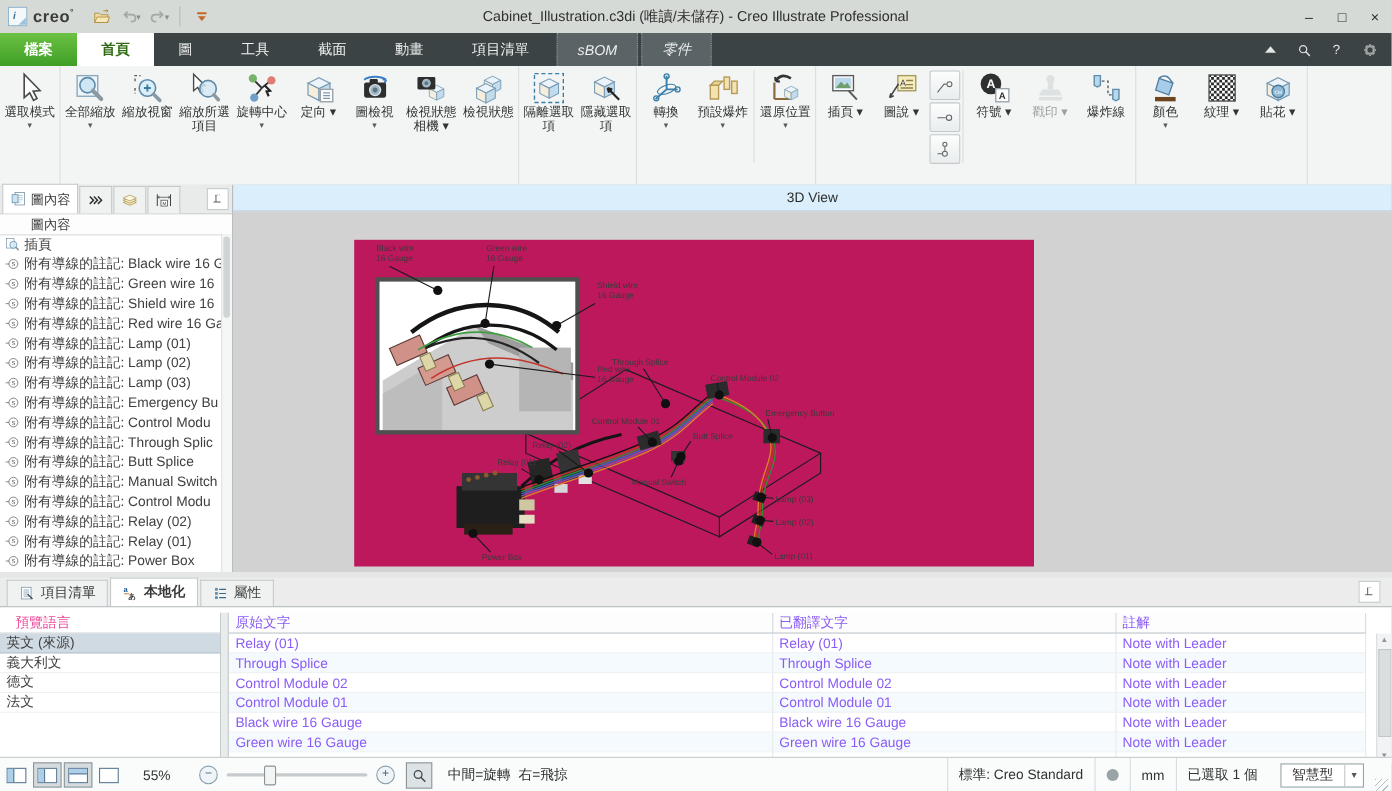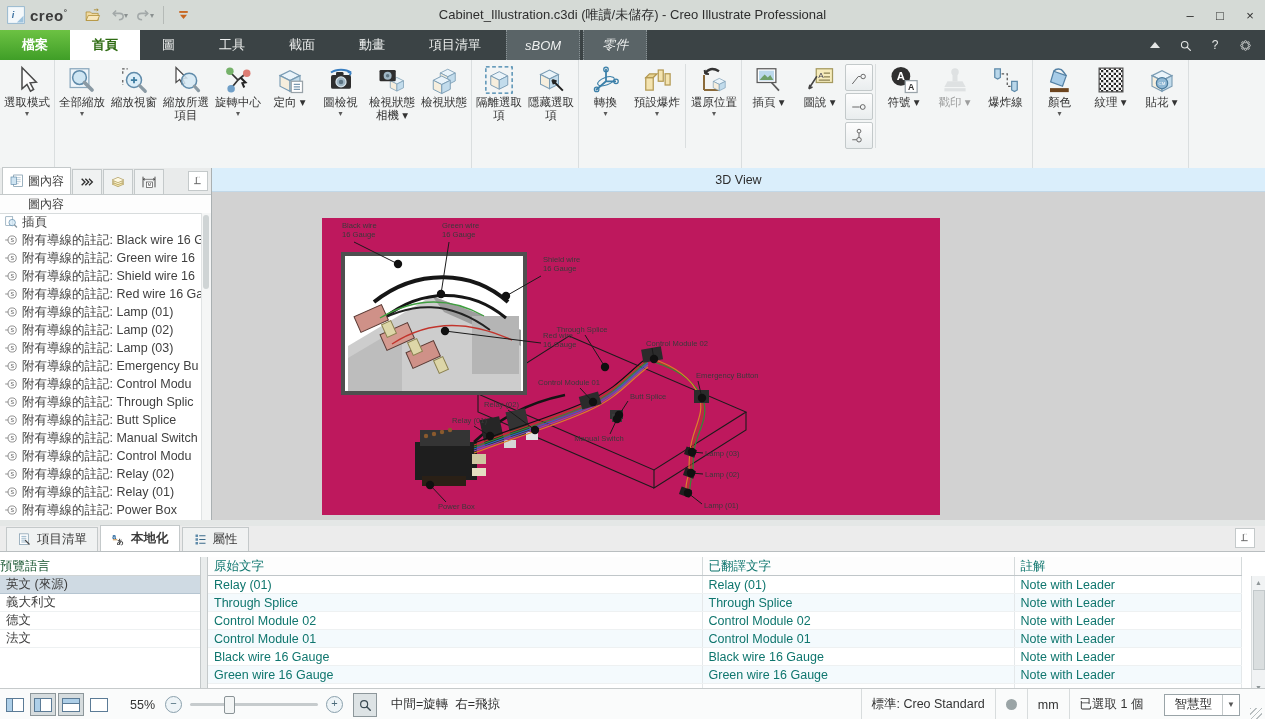--- a/index.html
+++ b/index.html
@@ -80,43 +80,43 @@
   .btabs{height:25px;background:#ececec;display:flex;align-items:flex-end;border-bottom:1px solid #b9bec0;padding-left:6px;position:relative;}
   .btab{height:23px;display:flex;align-items:center;gap:5px;padding:0 10px;font-size:12.5px;color:#3a3a3a;
     border:1px solid #c4c9ca;border-bottom:none;background:#f0f2f2;margin-right:2px;}
   .btab.active{background:#fff;height:25px;font-weight:bold;}
   .btab svg{width:15px;height:15px;}
   .bcorner{position:absolute;right:10px;top:2px;width:18px;height:18px;border:1px solid #c4c9ca;background:#fff;
     display:flex;align-items:center;justify-content:center;}
   .bcorner svg{width:13px;height:13px;}
   .bcontent{position:absolute;top:31px;bottom:0;left:0;right:0;display:flex;}
   .langpanel{width:200px;border-right:1px solid #c4c9ca;flex:none;}
-  .langheader{height:18px;border-bottom:1px solid #d0d5d6;display:flex;align-items:center;padding-left:0;font-size:12.5px;color:#14532d;}
+  .langheader{height:18px;border-bottom:1px solid #d0d5d6;display:flex;align-items:center;padding-left:14px;font-size:12.5px;color:#ec4899;}
   .langrow{height:17px;display:flex;align-items:center;padding-left:6px;font-size:12.5px;color:#3f3f3f;border-bottom:1px solid #eef1f2;}
   .langrow.sel{background:#cfdae3;border-bottom:1px solid #b6c5d1;}
   .gap{width:6px;background:#e9ecec;border-right:1px solid #c4c9ca;flex:none;}
   .tblwrap{flex:1;position:relative;overflow:hidden;}
-  table.loc{border-collapse:collapse;table-layout:fixed;width:1033px;font-size:12.5px;color:#0f766e;}
+  table.loc{border-collapse:collapse;table-layout:fixed;width:1033px;font-size:12.5px;color:#8b5cf6;}
   table.loc th{font-weight:normal;text-align:left;height:18px;padding:0 6px;border-bottom:1px solid #c0c6c9;border-right:1px solid #d5dadb;background:#fdfdfd;}
   table.loc td{height:17px;padding:0 6px;border-right:1px solid #e4e8ea;border-bottom:1px solid #eef1f2;white-space:nowrap;overflow:hidden;}
   table.loc tr:nth-child(even) td{background:#f4fafd;}
   .tscroll{position:absolute;right:0;top:19px;bottom:0;width:13px;background:#f1f3f4;border-left:1px solid #dadedf;}
   .tarrow{height:13px;display:flex;align-items:center;justify-content:center;font-size:7px;color:#8f9698;}
   .tarrow.down{position:absolute;bottom:0;left:0;right:0;}
   .tthumb{position:absolute;left:1px;top:14px;width:10px;height:78px;background:#dadedf;border:1px solid #c2c8ca;}
 
   
   .statusbar{position:absolute;left:0;top:688px;width:100%;height:31px;background:#fafbfb;border-top:1px solid #c6cacb;
     display:flex;align-items:center;font-size:12.5px;color:#333;}
   .lay{width:24px;height:21px;border:1px solid transparent;display:flex;align-items:center;justify-content:center;margin-left:2px;}
   .lay.pressed{background:#d6dcde;border:1px solid #8d979b;}
   .layic{width:16px;height:12px;border:1px solid #5b7b96;background:#fff;position:relative;}
   .layic.v:before{content:"";position:absolute;left:0;top:0;bottom:0;width:5px;background:#aecfe8;border-right:1px solid #5b7b96;}
   .layic.h:before{content:"";position:absolute;left:0;top:0;right:0;height:4px;background:#aecfe8;border-bottom:1px solid #5b7b96;}
-  .zoomtxt{margin:0 10px 0 18px;}
+  .zoomtxt{margin:0 26px 0 18px;}
   .zbtn{width:15px;height:15px;border:1px solid #8aa0ac;border-radius:50%;background:#eef4f7;color:#4a6a7a;
     font-size:11px;line-height:13px;text-align:center;}
   .ztrack{width:128px;height:3px;background:#c6cbcd;border-radius:2px;margin:0 8px;position:relative;}
   .zthumb{position:absolute;left:34px;top:-7px;width:9px;height:16px;background:#f3f5f5;border:1px solid #8a9396;border-radius:2px;}
   .magbtn{width:22px;height:22px;border:1px solid #8d979b;background:#dde3e5;display:flex;align-items:center;justify-content:center;margin:0 8px 0 10px;}
   .magbtn svg{width:14px;height:14px;color:#3a4a52;}
   .hint{margin-left:6px;color:#2f2f2f;white-space:pre;}
   .sright{margin-left:auto;display:flex;align-items:center;height:100%;}
   .seg{padding:0 10px;border-left:1px solid #d8dcdd;height:100%;display:flex;align-items:center;white-space:nowrap;}
   .ind{width:11px;height:11px;border-radius:50%;background:#9aa4a6;}

